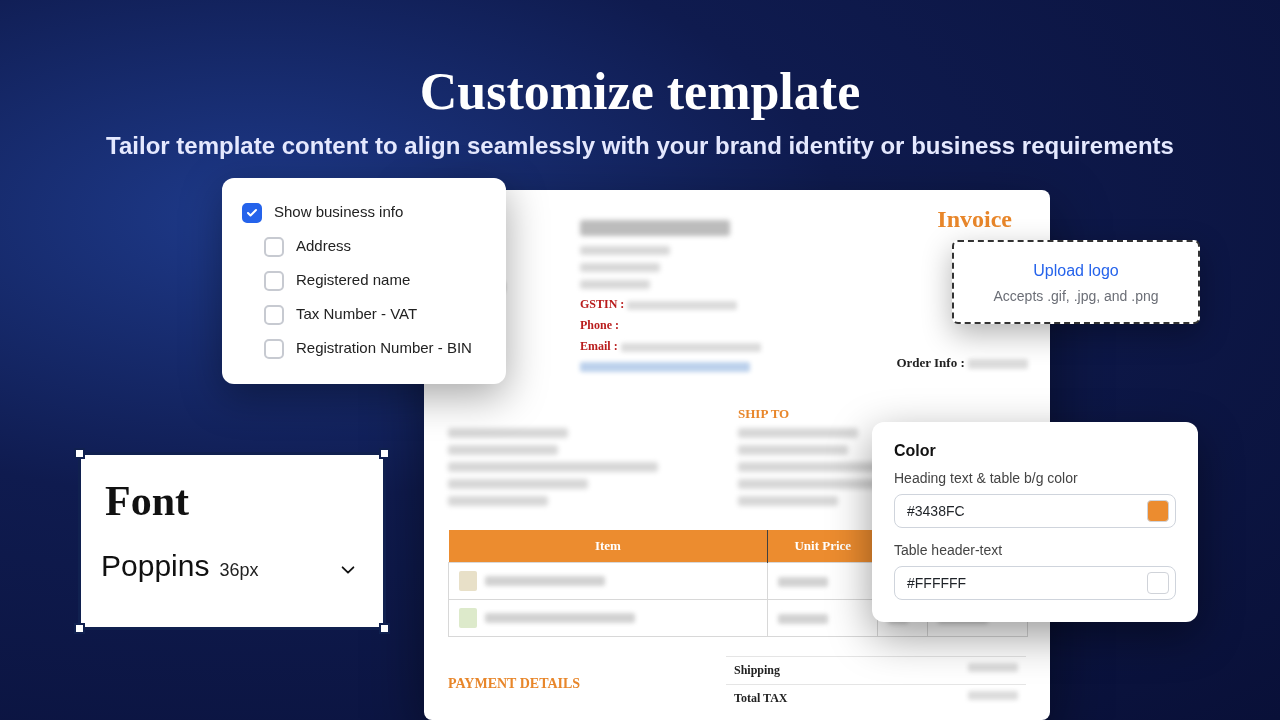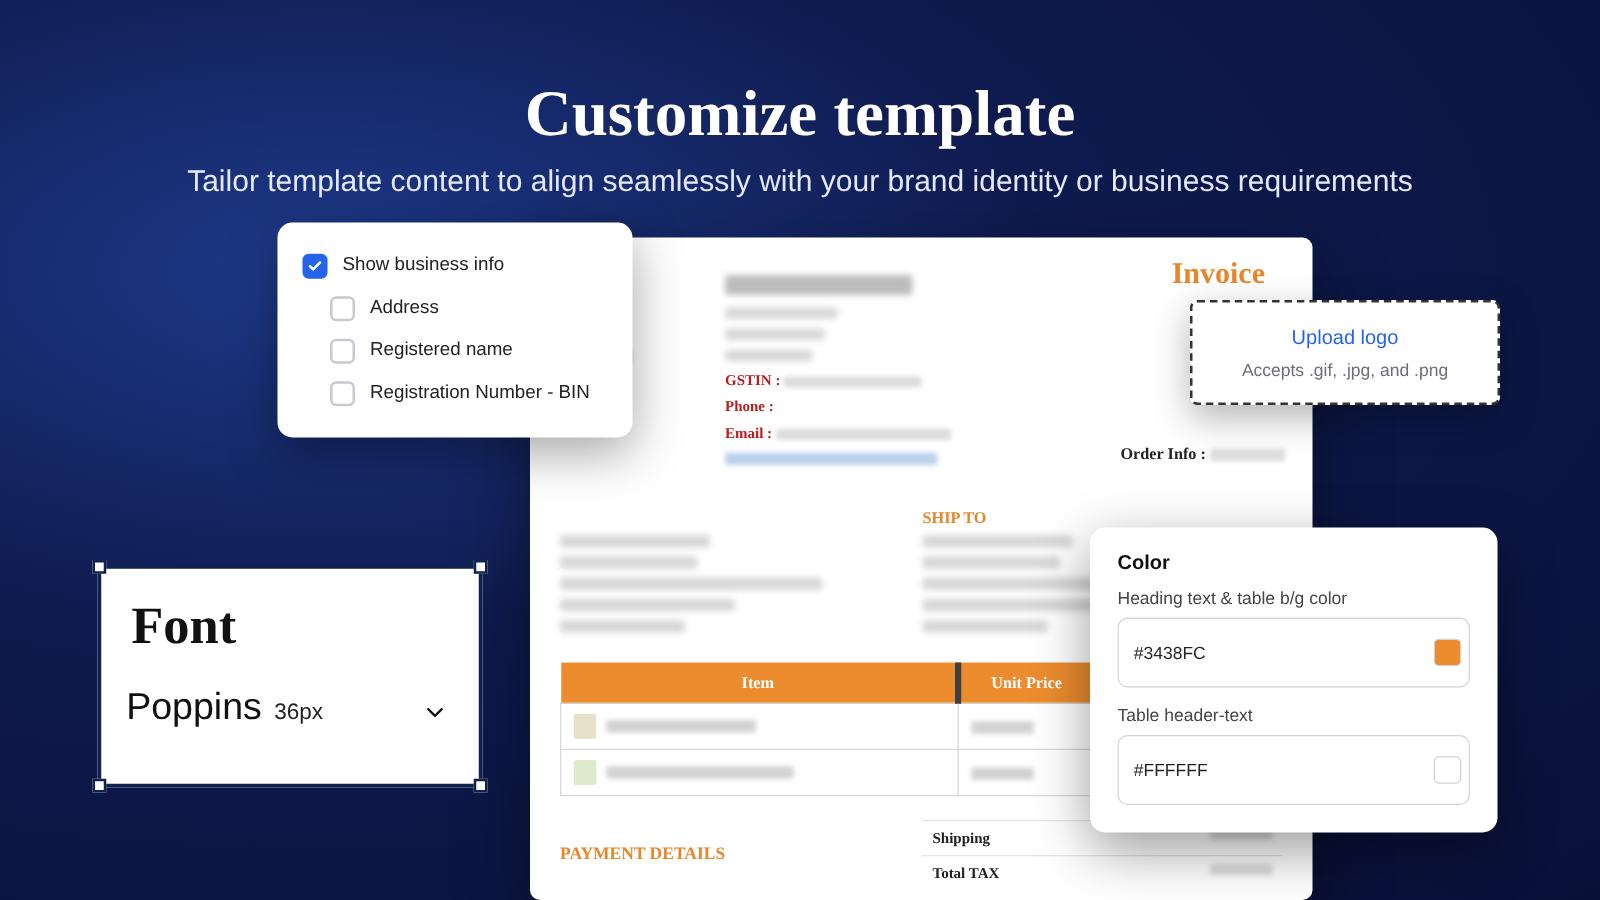--- a/index.html
+++ b/index.html
@@ -10,21 +10,21 @@
   }
   .hero-title {
     position: absolute; top: 62px; left: 0; right: 0;
     text-align: center; color: #fff;
     font-family: Georgia, "Times New Roman", serif;
     font-size: 52px; font-weight: 700;
   }
   .hero-sub {
     position: absolute; top: 132px; left: 0; right: 0;
     text-align: center; color: #e5e9ff;
-    font-size: 24px; font-weight: 400;
+    font-size: 24px; font-weight: 700;
   }
   
   .fields-popover {
     position: absolute; top: 178px; left: 222px;
     width: 284px; background: #fff; border-radius: 12px;
     box-shadow: 0 12px 40px rgba(0,0,0,.35);
     padding: 18px 20px 18px 20px;
   }
   .fields-title { font-size: 16px; font-weight: 600; color: #111; margin-bottom: 14px; }
   .field-row { display: flex; align-items: flex-start; gap: 12px; padding: 7px 0; }
@@ -110,34 +110,34 @@
   .addr-block { position: absolute; top: 238px; width: 250px; }
   .addr-left { left: 24px; } .addr-right { left: 314px; }
   .addr-block .blur-line { height: 10px; margin-bottom: 7px; }
   .table {
     position: absolute; top: 340px; left: 24px; right: 24px;
     border-collapse: collapse; width: 580px;
     font-family: Georgia, serif;
   }
   .table th {
     background: #ec8c2f; color: #fff; font-weight: 700;
-    font-size: 13px; padding: 8px 10px; border-right: 5px solid #404040;
+    font-size: 13px; padding: 8px 10px; border-right: 1px solid #404040;
   }
   .table td {
     border: 1px solid #d8d8d8; padding: 8px 10px; font-size: 12px;
   }
   .thumb { width: 18px; height: 20px; background: #e8e0c8; display: inline-block; border-radius: 2px; vertical-align: middle; }
   .cell-blur { display: inline-block; width: 120px; height: 10px; background: #d2d2d2; filter: blur(2px); border-radius: 2px; vertical-align: middle; margin-left: 8px; }
   .cell-blur.s { width: 50px; margin-left: 0; }
   .pay-det {
     position: absolute; top: 486px; left: 24px;
     font-family: Georgia, serif; font-size: 14px; font-weight: 700; color: #e8862a;
   }
   .totals {
-    position: absolute; top: 466px; left: 314px; right: 24px;
+    position: absolute; top: 466px; left: 302px; right: 24px;
     font-family: Georgia, serif; font-size: 12px; color: #222;
   }
   .totals .trow { display: flex; justify-content: space-between; padding: 6px 8px; border-top: 1px solid #e5e5e5; }
   .totals .tv { width: 50px; height: 9px; background: #dcdcdc; filter: blur(2px); border-radius: 2px; }
   
   .upload-pop {
     position: absolute; top: 240px; left: 952px;
     width: 248px; background: #fff; border: 2px dashed #333;
     border-radius: 6px; text-align: center; padding: 20px 10px 18px;
     box-shadow: 0 10px 30px rgba(0,0,0,.3);
@@ -147,21 +147,21 @@
   
   .color-pop {
     position: absolute; top: 422px; left: 872px;
     width: 326px; background: #fff; border-radius: 12px;
     box-shadow: 0 14px 44px rgba(0,0,0,.4);
     padding: 20px 22px 22px;
   }
   .color-title { font-size: 16px; font-weight: 600; color: #111; margin-bottom: 10px; }
   .color-sub { font-size: 14px; color: #444; margin-bottom: 8px; }
   .color-input {
-    display: flex; align-items: center; height: 56px;
+    display: flex; align-items: center; height: 34px;
     border: 1px solid #cfd4dc; border-radius: 8px; padding: 0 6px 0 12px;
     font-size: 14px; color: #1f2328;
   }
   .swatch { width: 22px; height: 22px; border-radius: 4px; border: 1px solid #d0d3d9; margin-left: auto; }
   .two { display: flex; gap: 16px; margin-top: 14px; flex-direction: column; }
   .two > div { flex: 1; }
 </style>
 </head>
 <body>
 
@@ -253,20 +253,24 @@
   <div class="field-row indent">
     <span class="chk"></span>
     <span class="field-label">Address</span>
   </div>
   <div class="field-row indent">
     <span class="chk"></span>
     <span class="field-label">Registered name</span>
   </div>
   <div class="field-row indent">
     <span class="chk"></span>
+    <span class="field-label">Tax Number - VAT</span>
+  </div>
+  <div class="field-row indent">
+    <span class="chk"></span>
     <span class="field-label">Registration Number - BIN</span>
   </div>
 </div>
 
 <div class="font-card">
   <span class="handle h-tl"></span>
   <span class="handle h-tr"></span>
   <span class="handle h-bl"></span>
   <span class="handle h-br"></span>
   <div class="font-title">Font</div>

